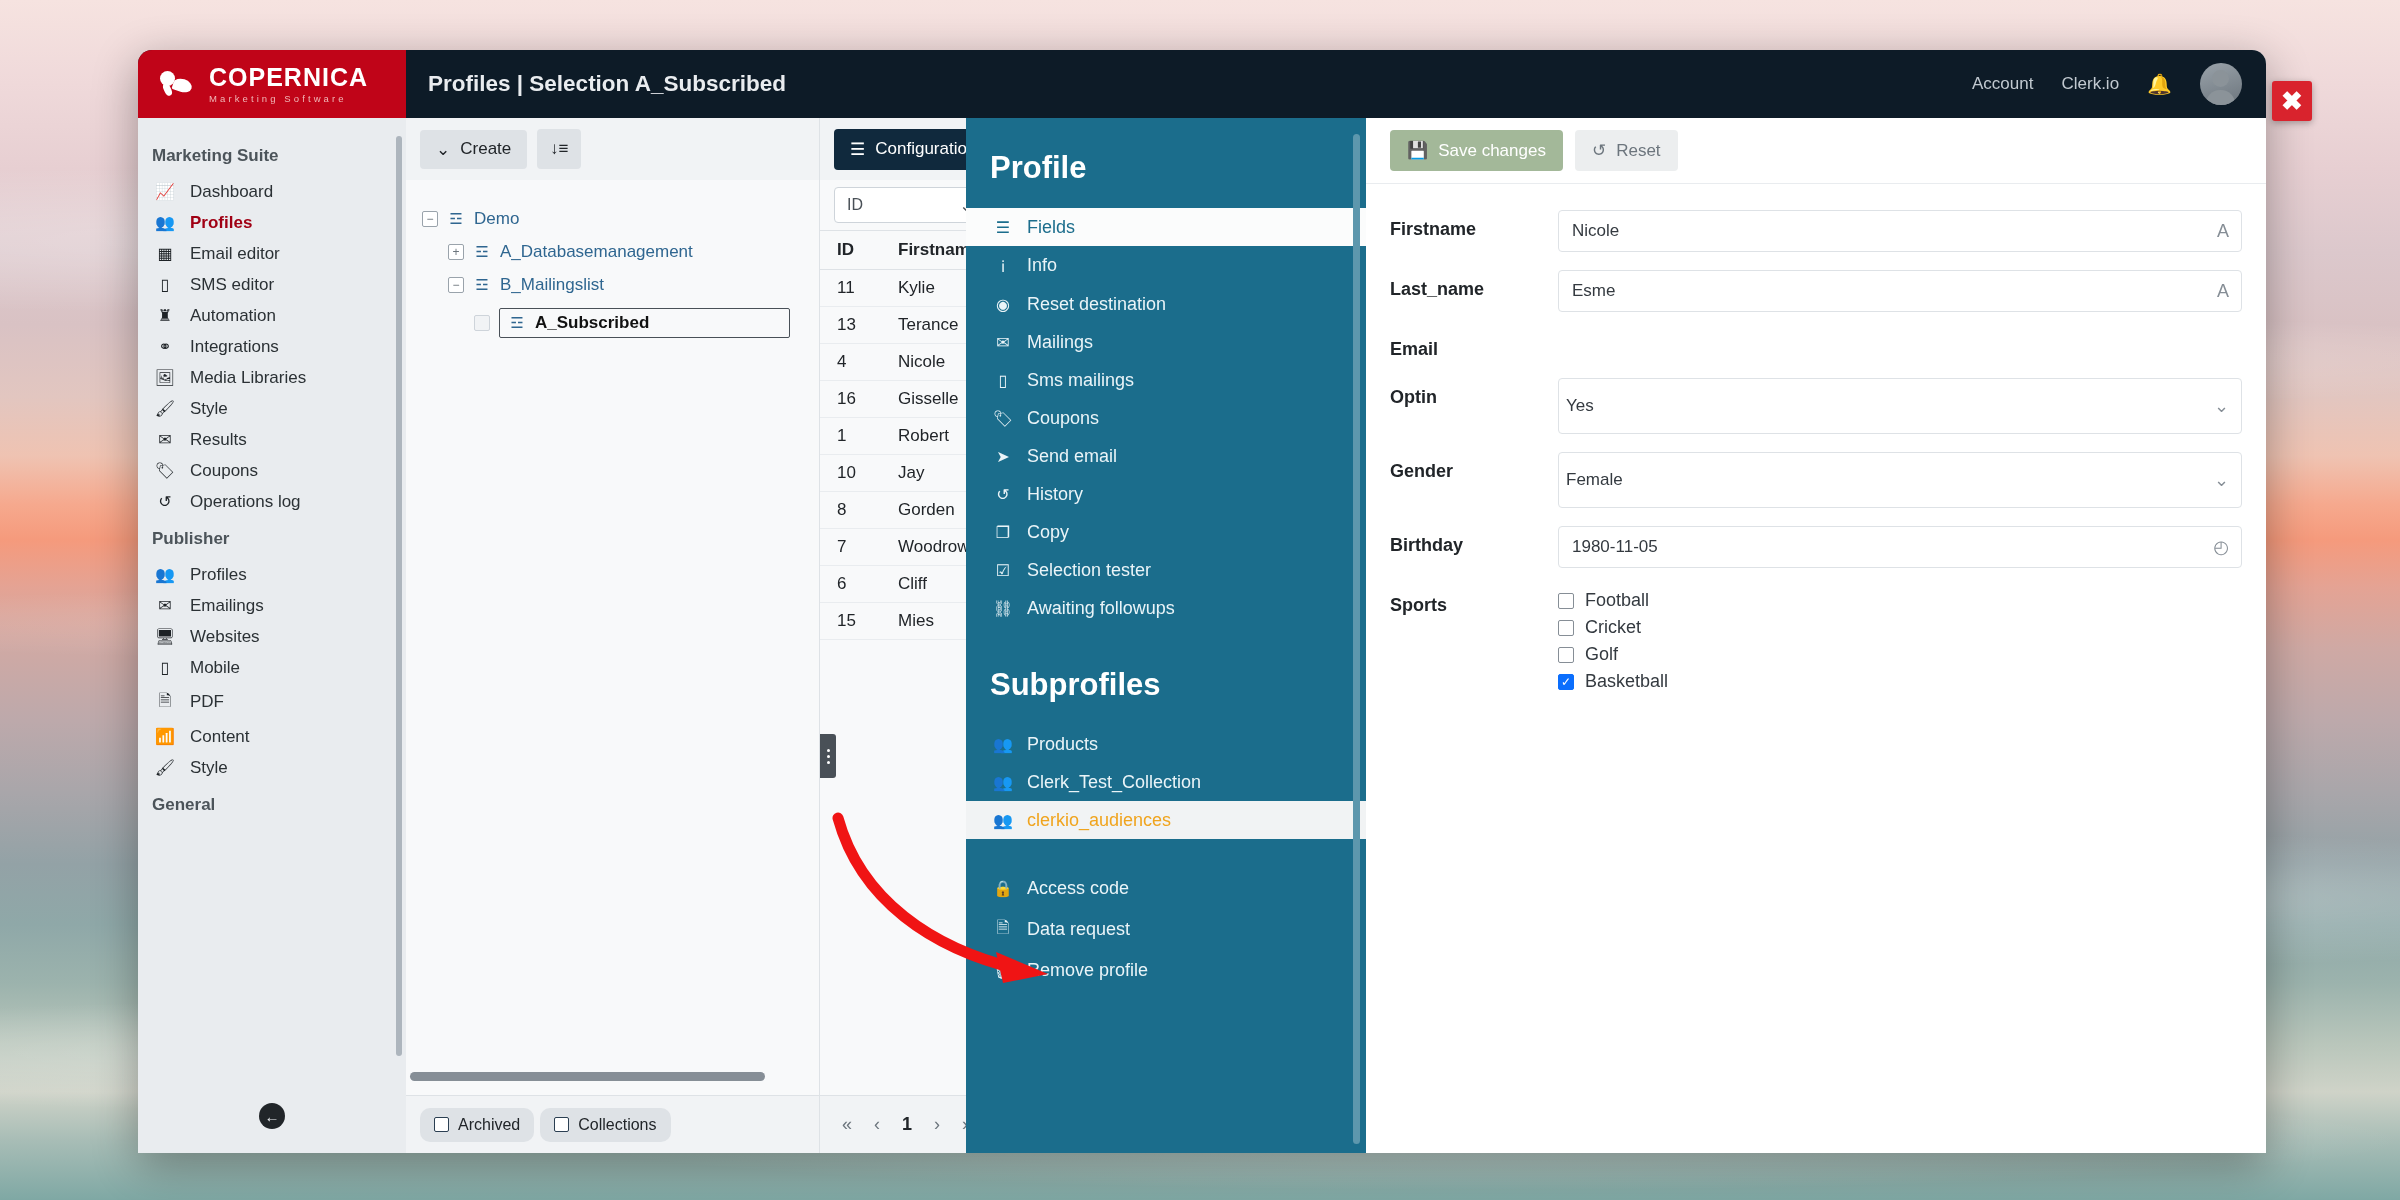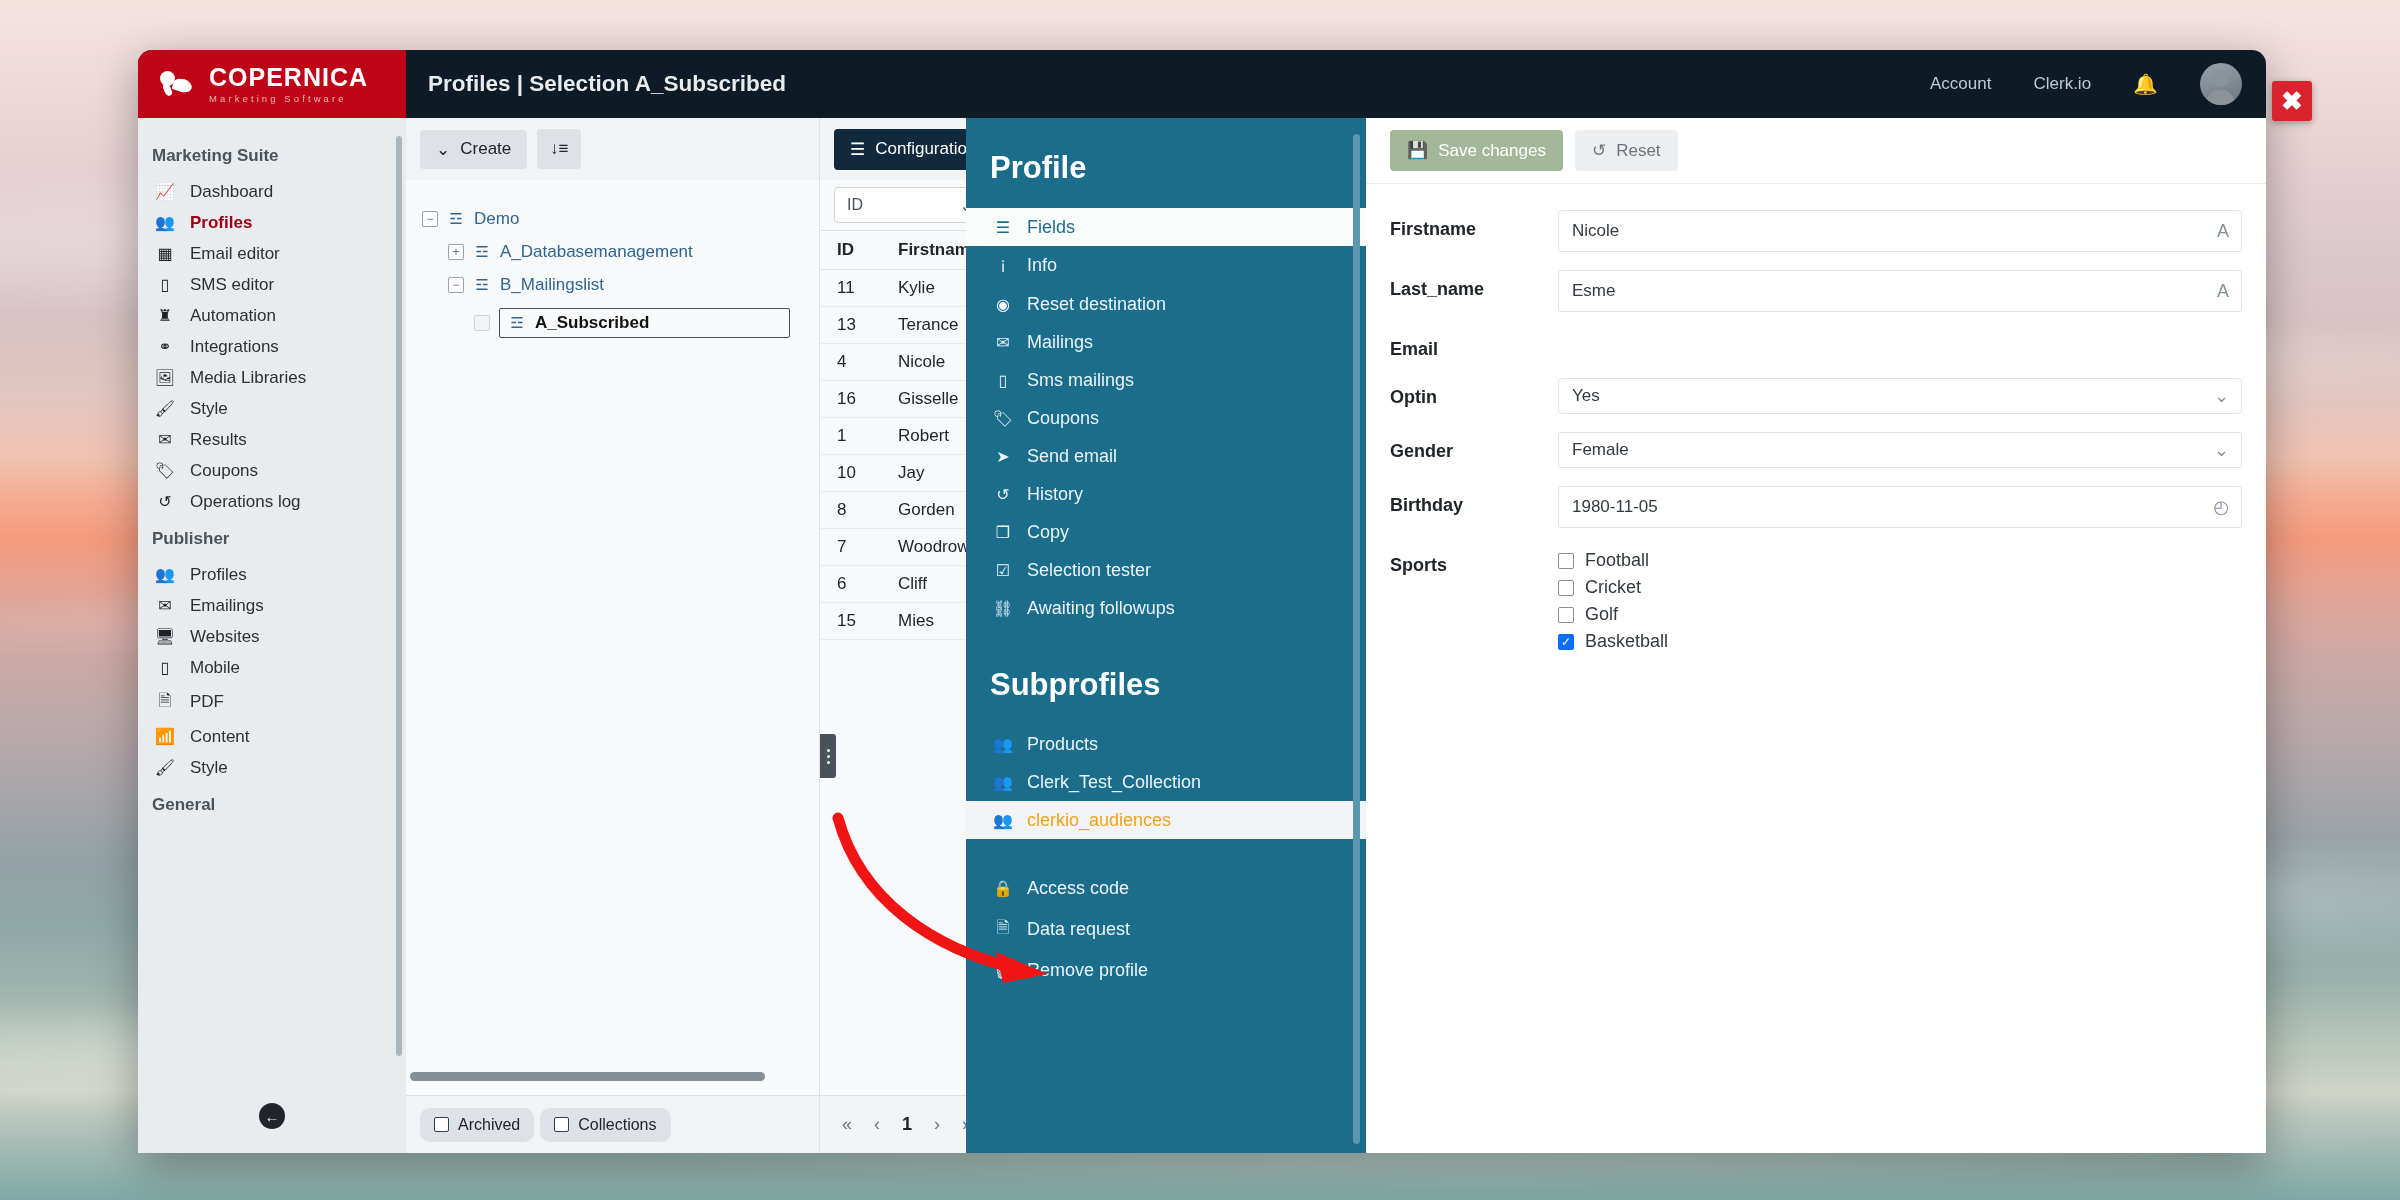--- a/index.html
+++ b/index.html
@@ -76,21 +76,21 @@
   .brand-title {
     color: #fff; font-weight: bold; font-size: 25px; letter-spacing: 1.0px;
   }
   .brand-sub {
     color: #f0b7b7; font-size: 9.5px; letter-spacing: 3.1px; margin-top: 4px;
   }
   .page-title {
     flex: 1; display: flex; align-items: center; padding-left: 22px;
     color: #e9ecef; font-size: 22.5px; font-weight: bold;
   }
-  .topbar-right { display: flex; align-items: center; gap: 42px; padding-right: 24px; }
+  .topbar-right { display: flex; align-items: center; gap: 28px; padding-right: 24px; }
   .topbar-link { color: #c1c9d0; font-size: 17px; }
   .bell { color: #c1c9d0; font-size: 20px; }
   .avatar {
     width: 42px; height: 42px; border-radius: 50%;
     background: linear-gradient(160deg,#9aa3aa,#6c757d);
     position: relative; overflow: hidden;
   }
   .avatar::before {
     content:""; position:absolute; width:17px;height:17px;border-radius:50%;
     background:#8b9399; left:12px; top:7px;
@@ -271,22 +271,22 @@
   .ep-form { padding: 26px 24px 0 24px; }
   .frow { display: flex; align-items: flex-start; margin-bottom: 18px; }
   .flabel { width: 168px; font-size: 18px; font-weight: bold; color: #212529; padding-top: 9px; flex:0 0 168px;}
   .fctrl { flex: 1; position: relative; }
   .finput {
     width: 100%; height: 42px; border: 1px solid #dee2e6; border-radius: 4px;
     background: #fff; font-size: 17px; color: #343a40;
     padding: 0 40px 0 13px; font-family: inherit;
   }
   .fselect {
-    width: 100%; height: 36px; border: 1px solid #dee2e6; border-radius: 4px;
-    background: #fff; font-size: 17px; color: #343a40; padding: 0 38px 0 13px;
+    width: 100%; height: 56px; border: 1px solid #dee2e6; border-radius: 4px;
+    background: #fff; font-size: 17px; color: #343a40; padding: 0 38px 0 7px;
     appearance: none; font-family: inherit;
   }
   .fsuffix {
     position: absolute; right: 13px; top: 50%; transform: translateY(-50%);
     color: #868e96; font-size: 18px; pointer-events: none;
   }
   .chk-line { display: flex; align-items: center; gap: 11px; margin-bottom: 6px; font-size: 18px; color: #343a40; }
   .chk {
     width: 16px; height: 16px; border: 1.6px solid #868e96; border-radius: 2px; background:#fff;
     flex: 0 0 16px;

